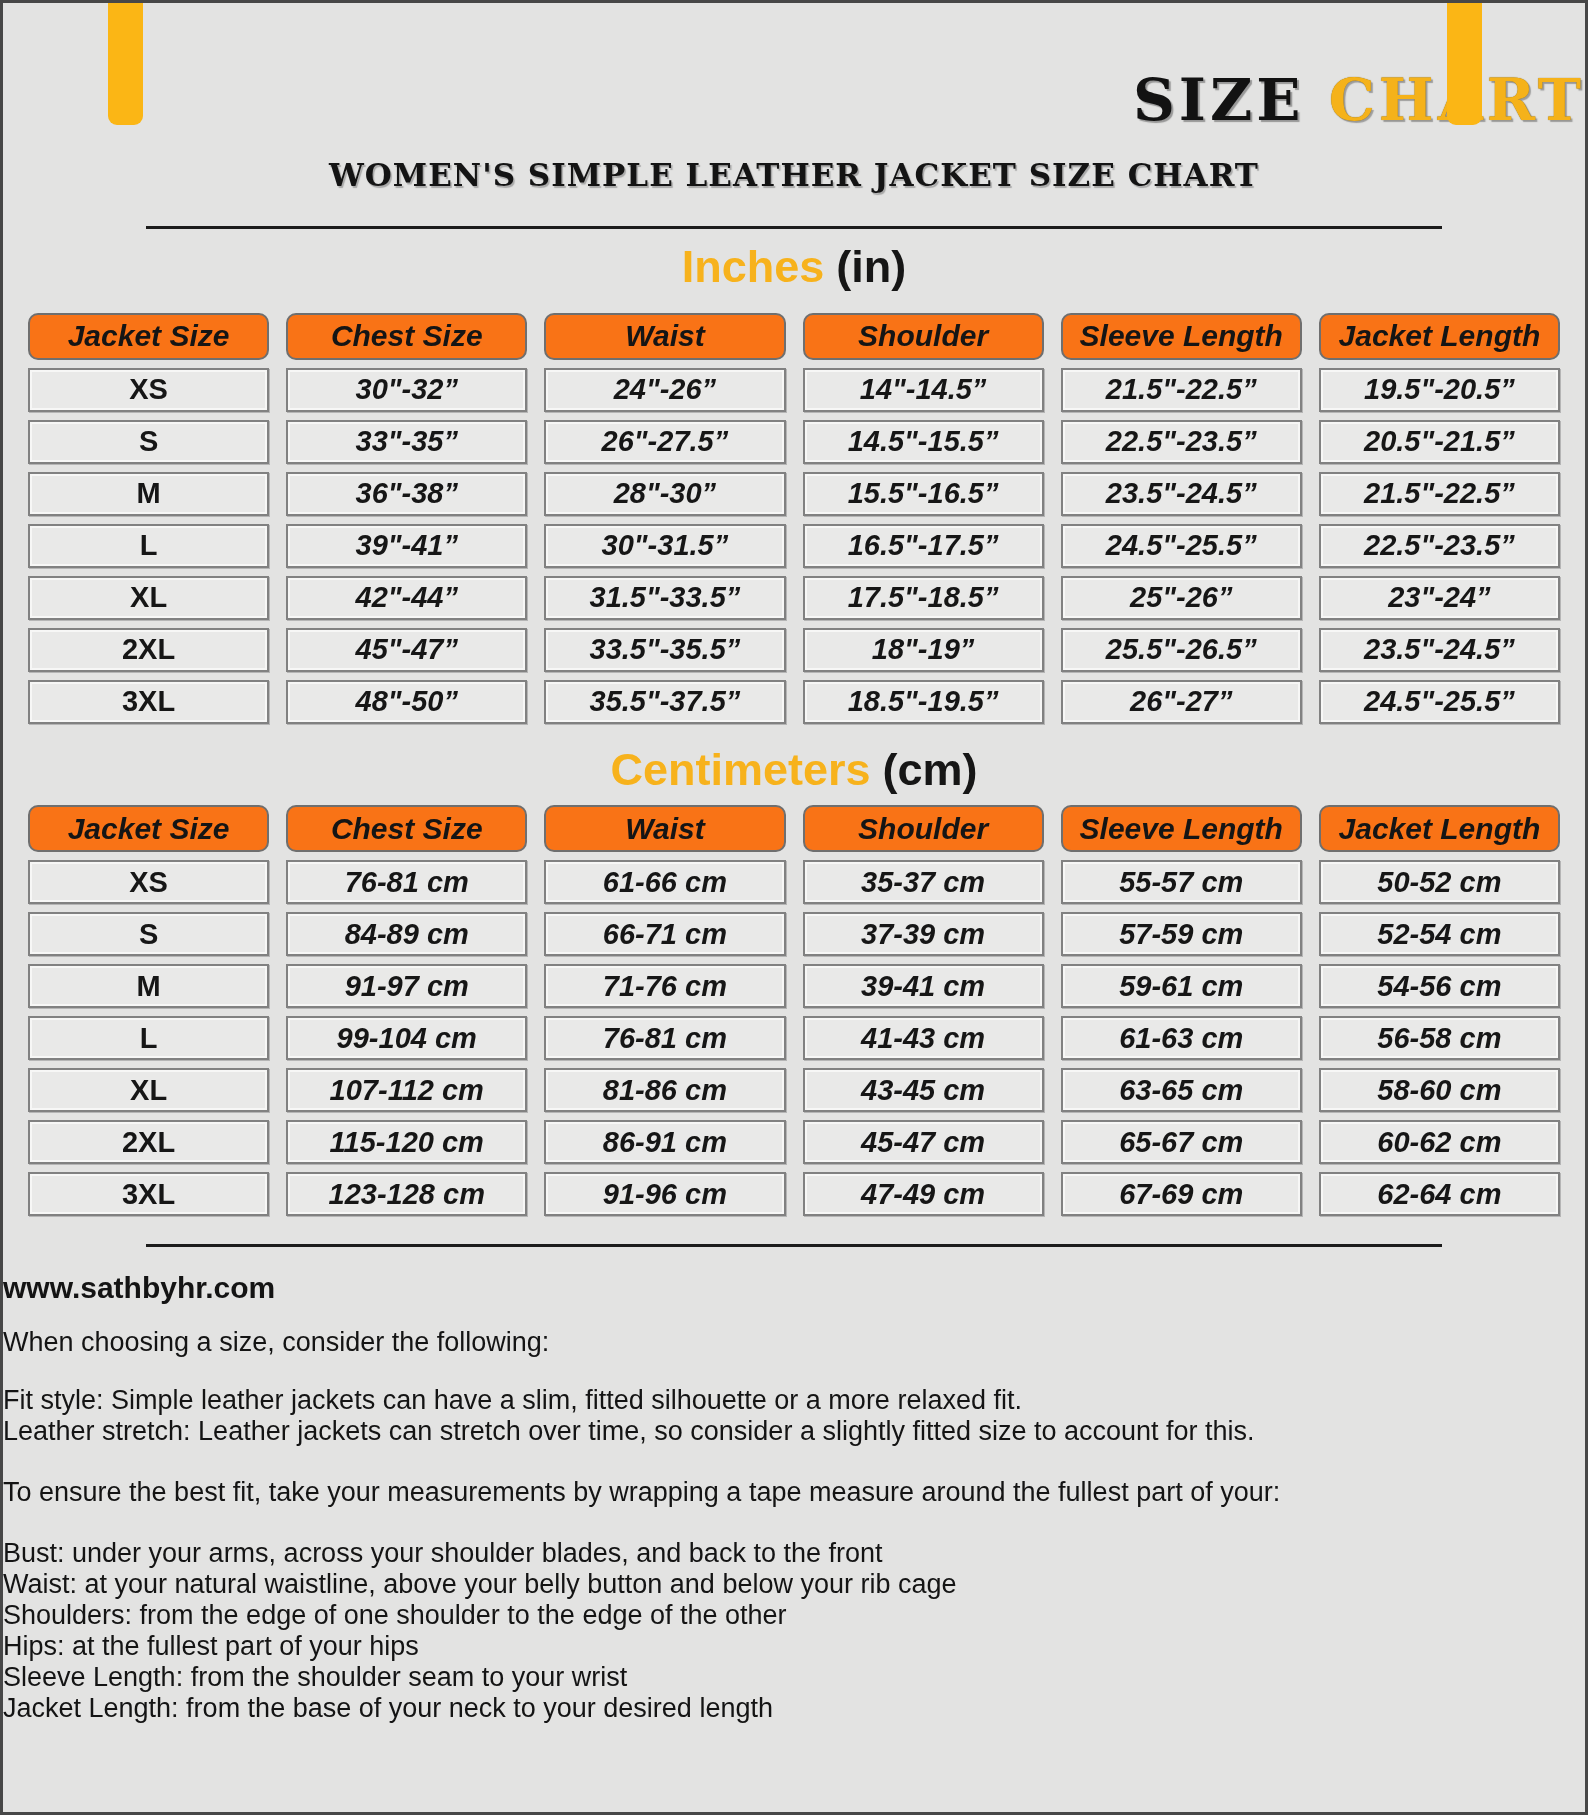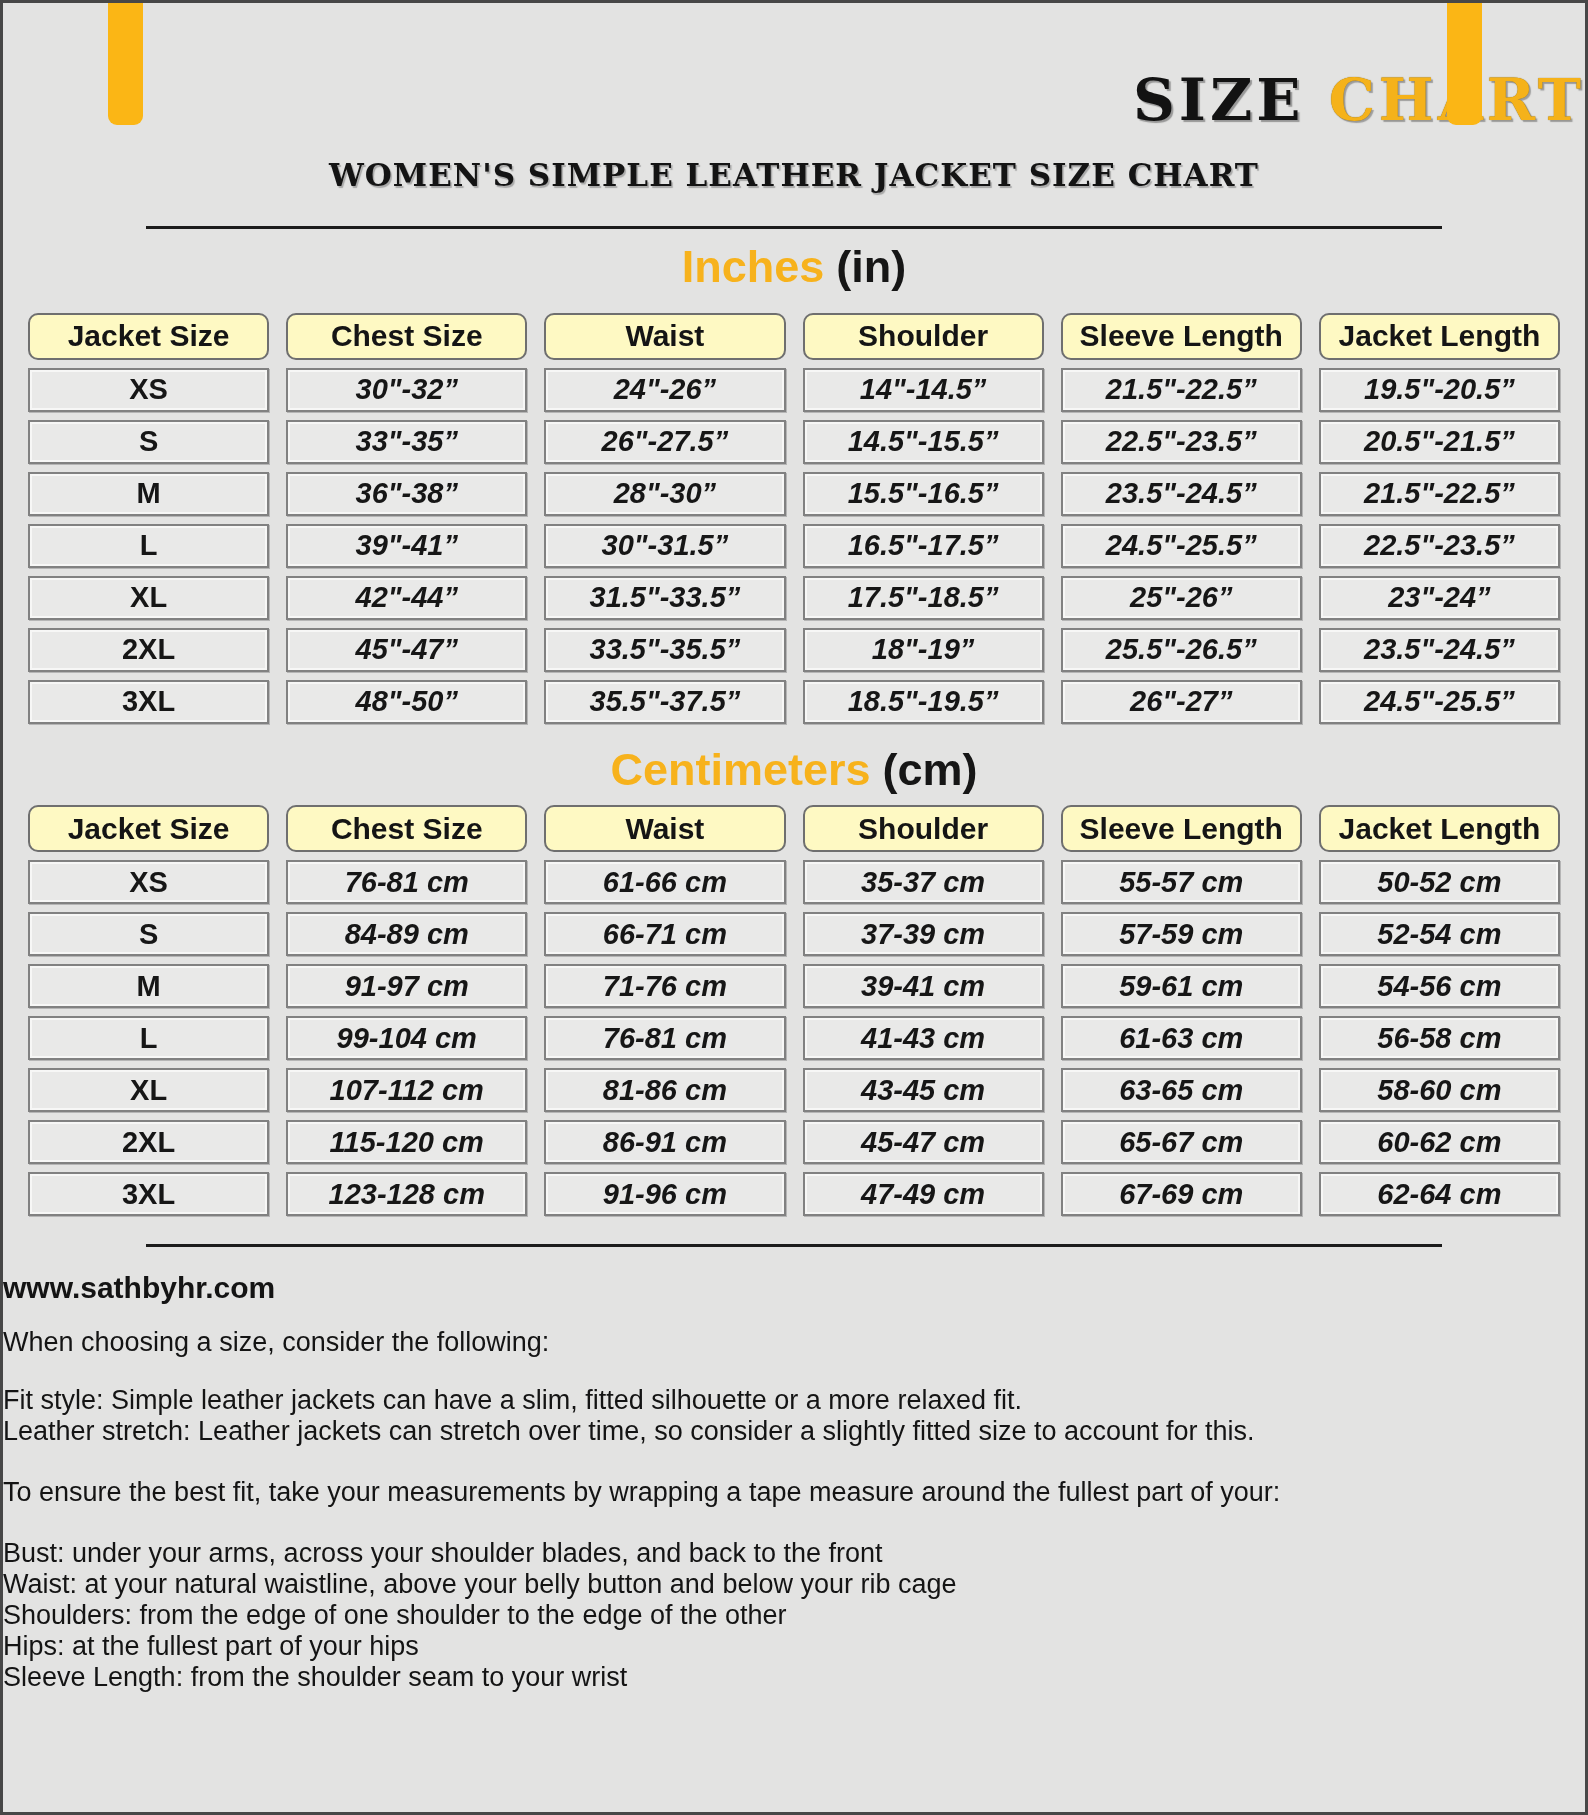--- a/index.html
+++ b/index.html
@@ -67,29 +67,30 @@
   .size-table {
     margin: 20px 25px 0 25px;
     display: grid;
     grid-template-columns: repeat(6, 1fr);
     column-gap: 17px;
     row-gap: 8px;
   }
   .size-table.cm { margin-top: 10px; }
   .th {
     height: 47px;
-    background: #fef9c3;
+    background: #f97316;
     border: 2px solid #6f6f6f;
     border-radius: 10px;
     display: flex;
     align-items: center;
     justify-content: center;
     font-weight: bold;
     font-size: 30px;
     color: #151515;
+    font-style: italic;
   }
   .td {
     height: 44px;
     background: #e9e9e8;
     border: 2px solid #818181;
     box-shadow: inset 0 0 0 2px #f7f7f6, 1px 1px 0 #b5b5b5;
     display: flex;
     align-items: center;
     justify-content: center;
     font-weight: bold;
@@ -260,14 +261,15 @@
   </div>
 
   <div class="measure-note">To ensure the best fit, take your measurements by wrapping a tape measure around the fullest part of your:</div>
 
   <div class="measurements">
     <div class="line">Bust: under your arms, across your shoulder blades, and back to the front</div>
     <div class="line">Waist: at your natural waistline, above your belly button and below your rib cage</div>
     <div class="line">Shoulders: from the edge of one shoulder to the edge of the other</div>
     <div class="line">Hips: at the fullest part of your hips</div>
     <div class="line">Sleeve Length: from the shoulder seam to your wrist</div>
+    <div class="line">Jacket Length: from the base of your neck to your desired length</div>
   </div>
 </div>
 
 </body></html>

